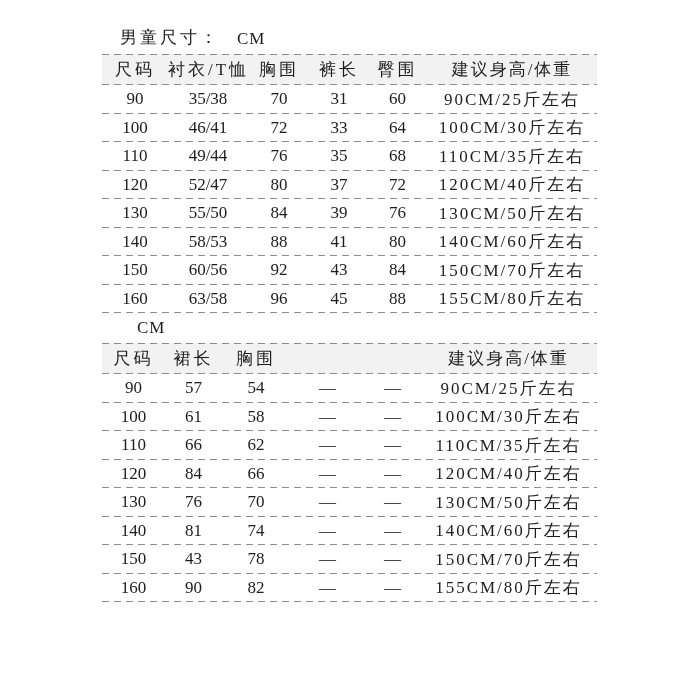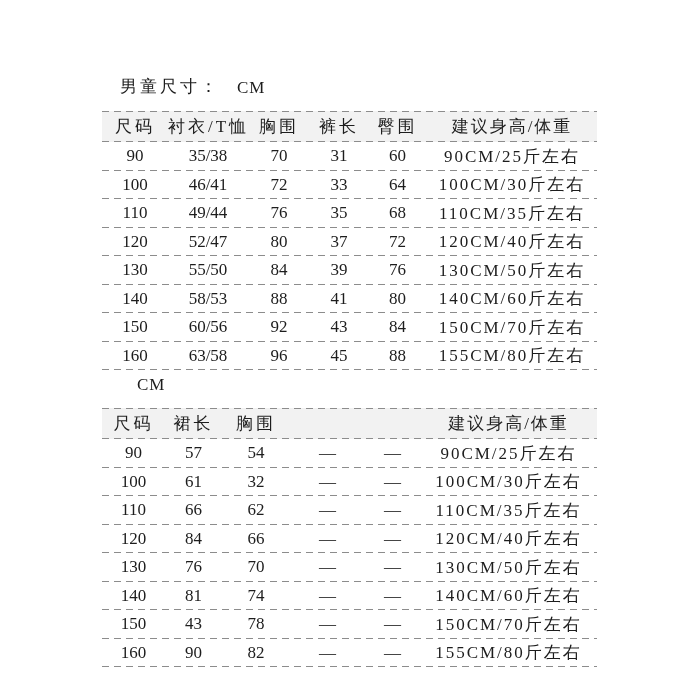--- a/index.html
+++ b/index.html
@@ -10,33 +10,33 @@
   }
   * { box-sizing: border-box; }
   html, body { margin: 0; padding: 0; }
   body {
     width: 700px; height: 700px;
     background: var(--page-bg);
     color: var(--text-color);
     font-family: "Liberation Serif", "DejaVu Serif", serif;
     overflow: hidden;
   }
-  .page { padding: 73px 0 0 102px; }
+  .page { padding: 24px 0 0 102px; }
 
   .section-title {
     width: 495px; height: 30px;
     display: flex; align-items: flex-end;
     padding: 0 0 5px 18px;
     font-size: 17px;
     letter-spacing: 3px;
     white-space: nowrap;
   }
   .title-unit { margin-left: 17px; letter-spacing: 1px; }
 
-  .table { width: 495px; margin-top: 8px; }
+  .table { width: 495px; }
   .row {
     display: grid;
     height: 28.5px;
     align-items: center;
     position: relative;
     text-align: center;
     font-size: 17px;
   }
   .boys .row { grid-template-columns: 66px 80px 62px 58px 59px 170px; }
   .girls .row { grid-template-columns: 63px 57px 68px 75px 55px 177px; }
@@ -165,21 +165,21 @@
             <div class="cell">90</div>
             <div class="cell">57</div>
             <div class="cell">54</div>
             <div class="cell">—</div>
             <div class="cell">—</div>
             <div class="cell">90CM/25斤左右</div>
           </div>
           <div class="row">
             <div class="cell">100</div>
             <div class="cell">61</div>
-            <div class="cell">32</div>
+            <div class="cell">58</div>
             <div class="cell">—</div>
             <div class="cell">—</div>
             <div class="cell">100CM/30斤左右</div>
           </div>
           <div class="row">
             <div class="cell">110</div>
             <div class="cell">66</div>
             <div class="cell">62</div>
             <div class="cell">—</div>
             <div class="cell">—</div>

